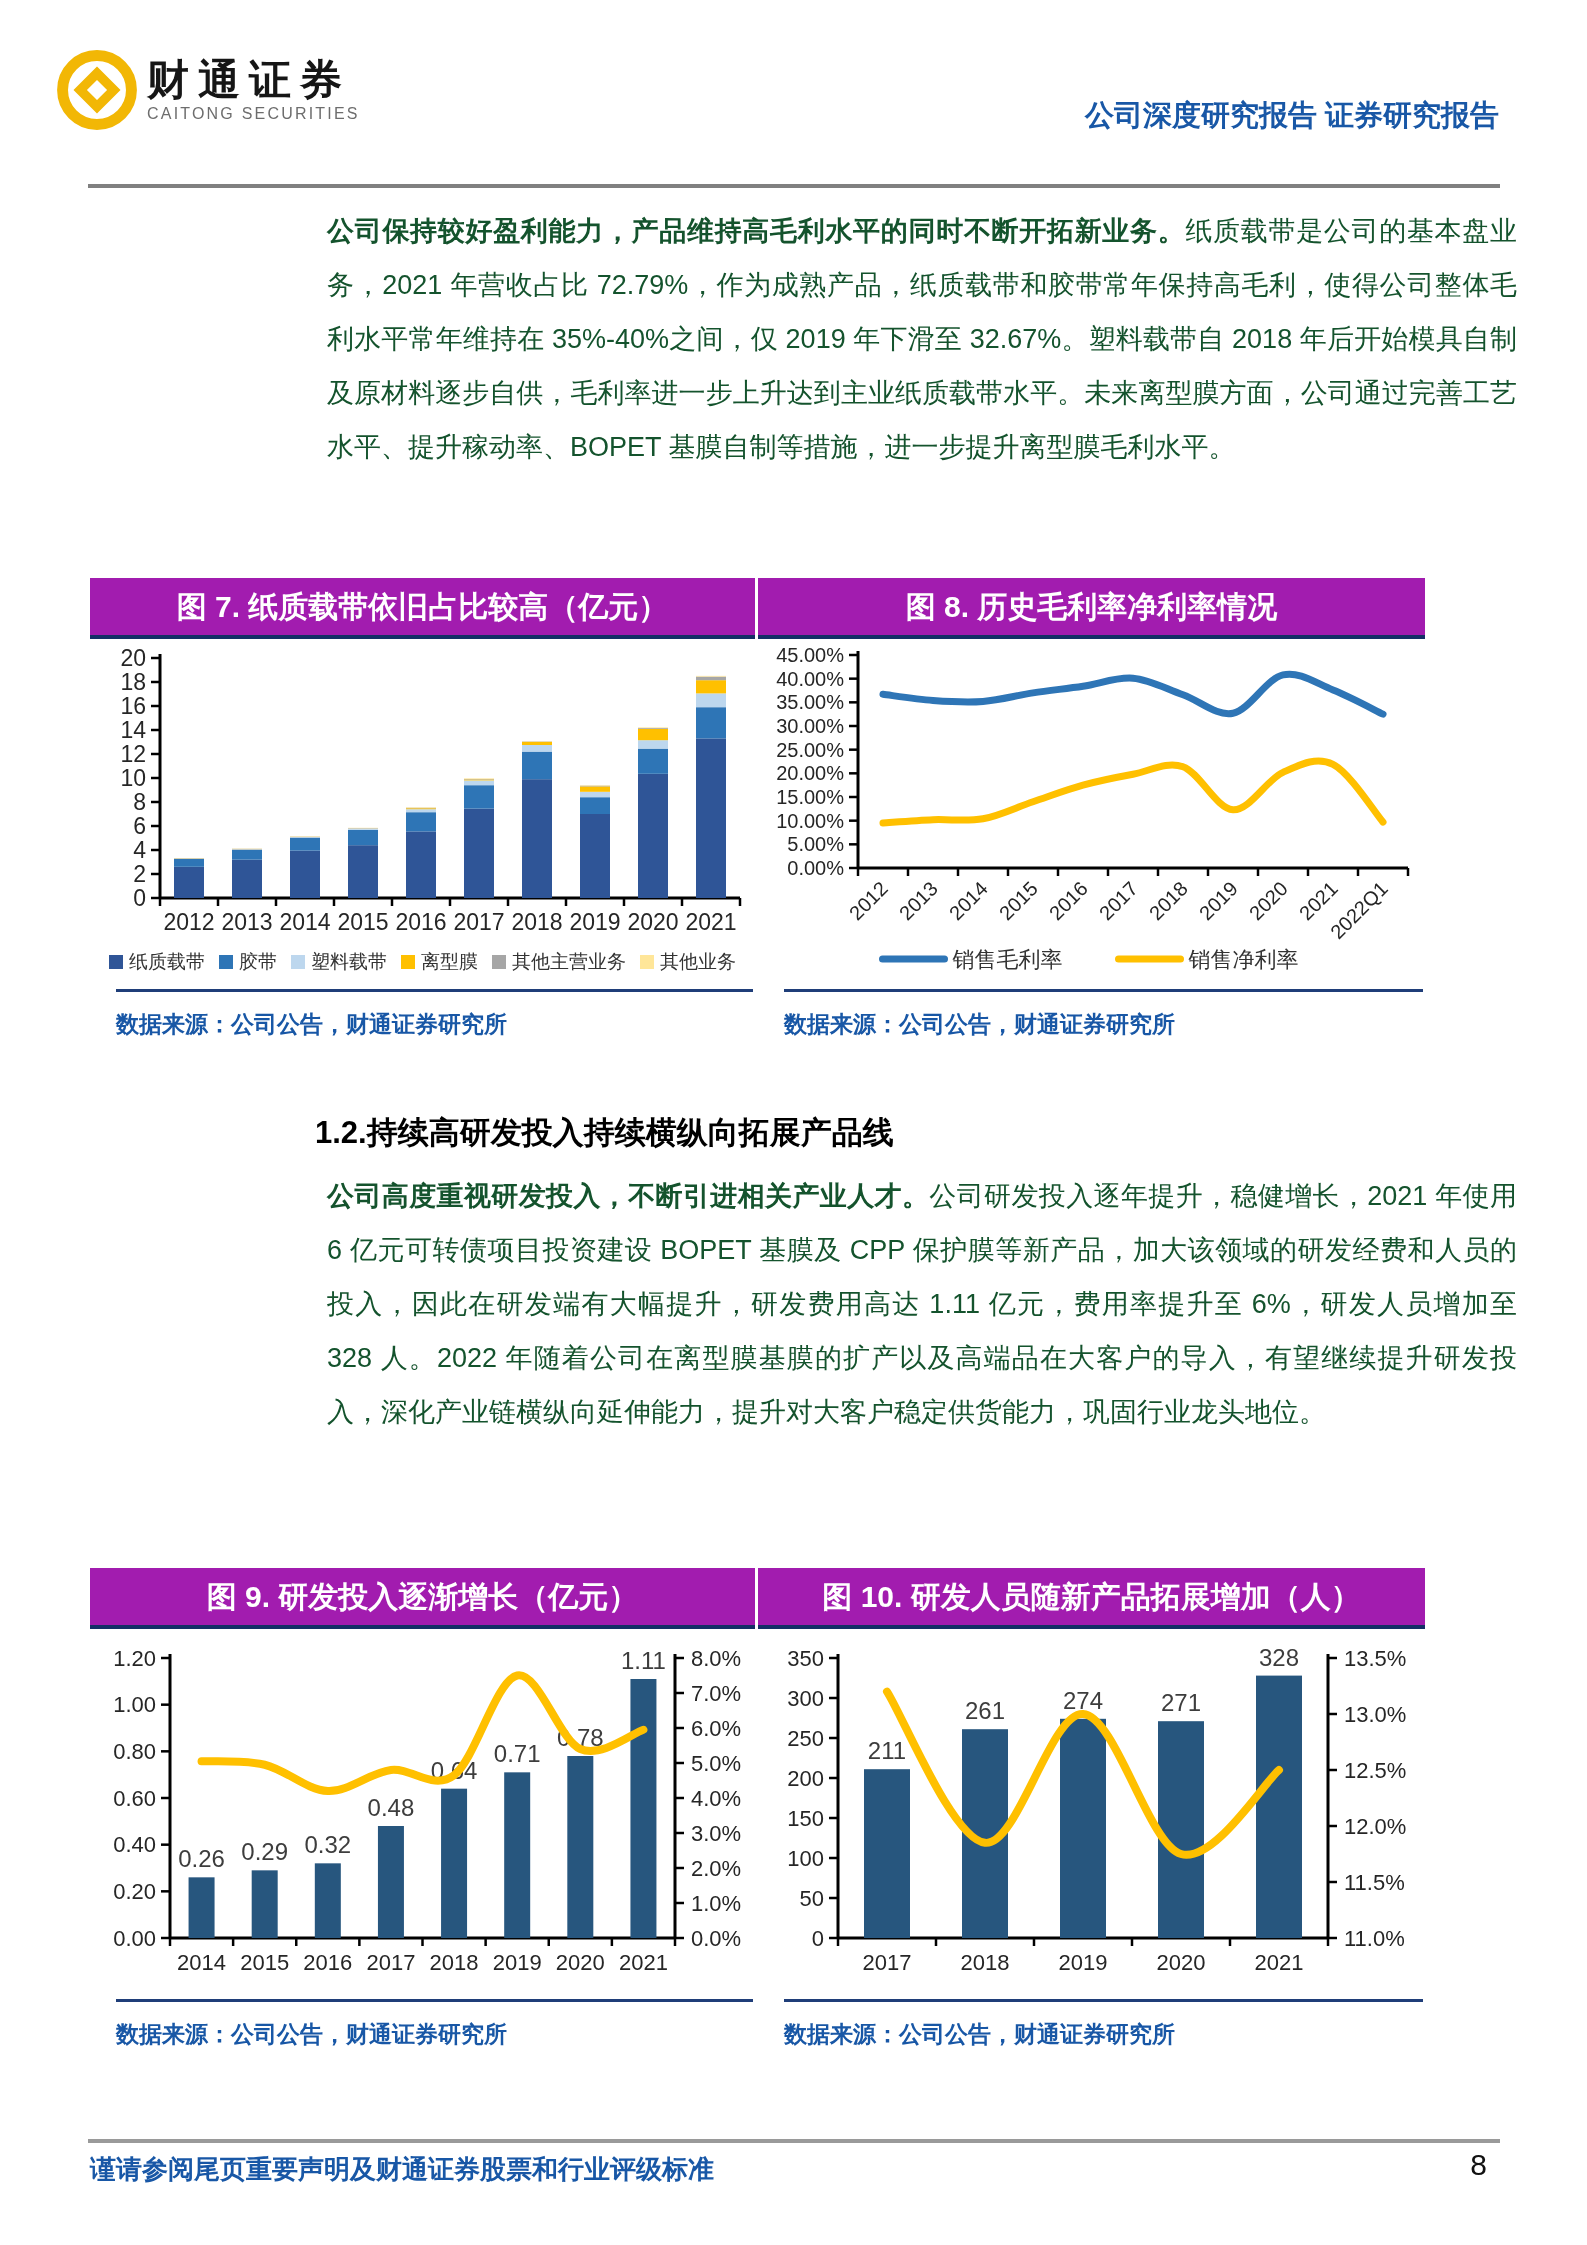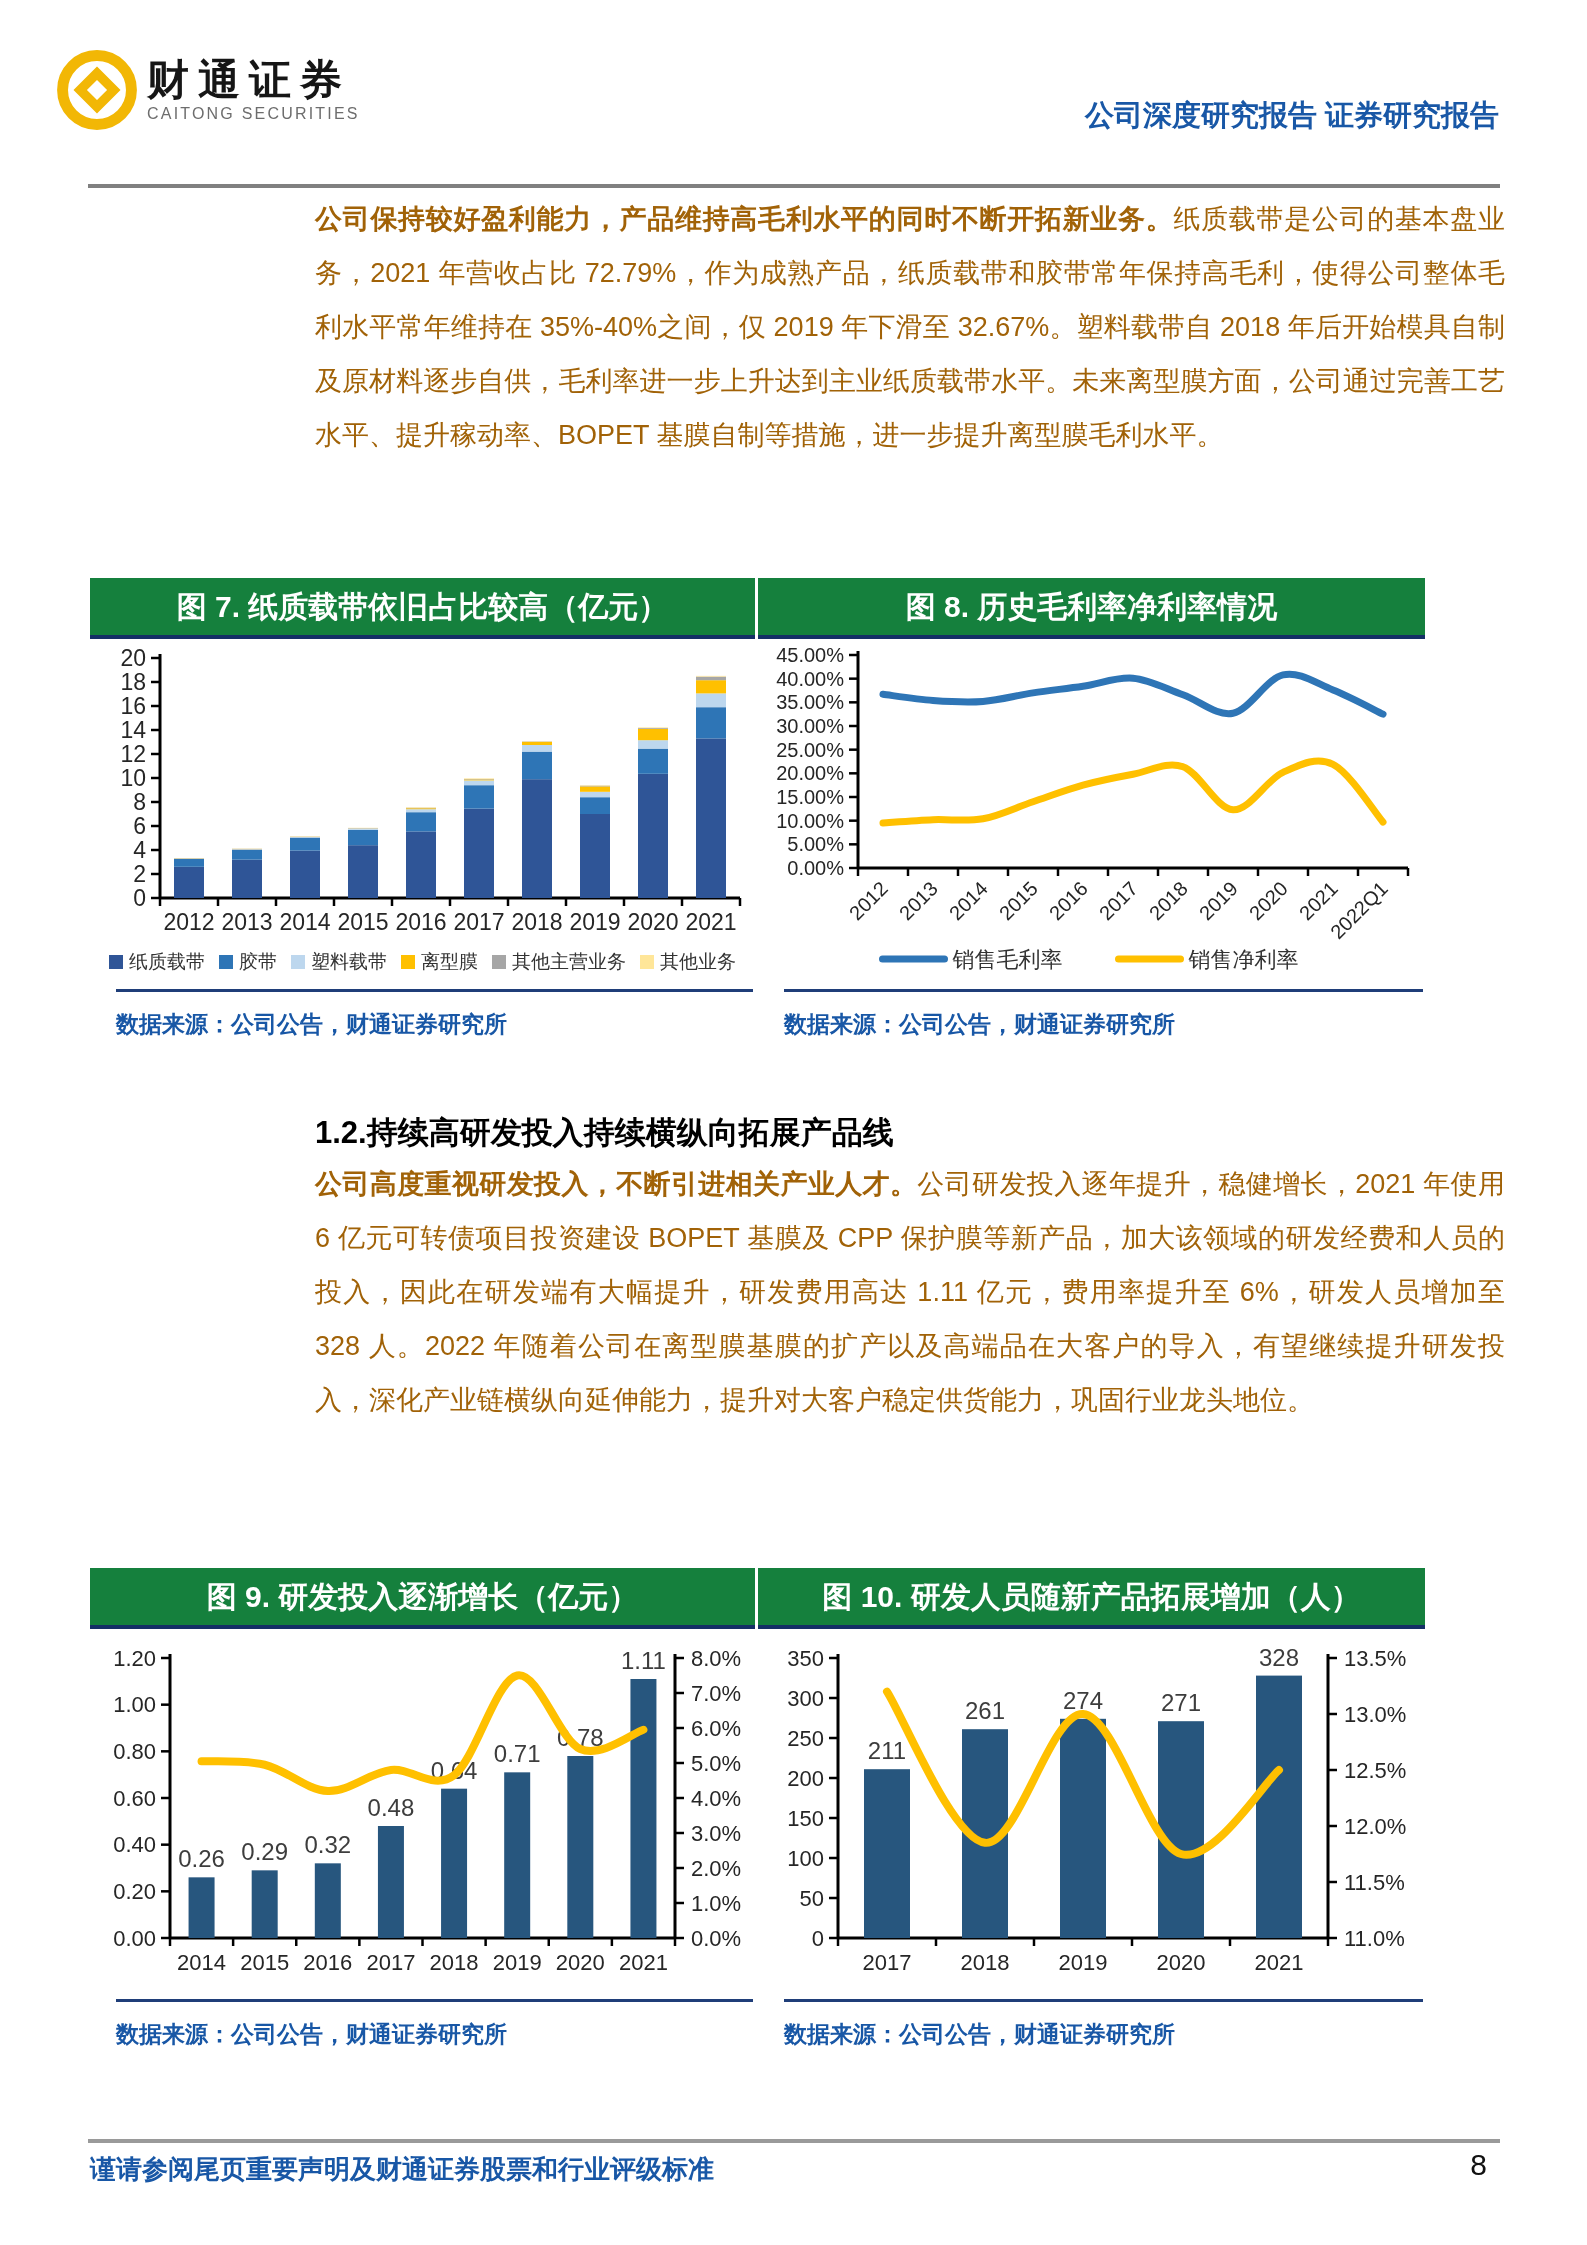--- a/index.html
+++ b/index.html
@@ -5,33 +5,33 @@
   html,body{margin:0;padding:0}
   body{width:1587px;height:2245px;background:#fff;position:relative;overflow:hidden;
        font-family:"Liberation Sans",sans-serif;color:#000}
   
   .logo{position:absolute;left:55px;top:48px;display:flex;align-items:center;gap:8px}
   .logo-cn{font-size:42px;font-weight:700;color:#161616;letter-spacing:9px;line-height:1.1}
   .logo-en{font-size:16px;color:#6d6d6d;letter-spacing:2.2px;margin-top:2px}
   .hdr-right{position:absolute;top:96px;right:88px;font-size:29px;font-weight:700;color:#1857A6}
   .hdr-rule{position:absolute;left:88px;top:184px;width:1412px;height:4px;background:#808080}
   
-  .para{position:absolute;left:315px;width:1190px;margin:0;font-size:27px;line-height:54px;
-        text-align:justify;color:#a16207}
+  .para{position:absolute;left:315px;width:1190px;margin:12px;font-size:27px;line-height:54px;
+        text-align:justify;color:#14532d}
   .para b{font-weight:700}
   .p1{top:192px}
   .p2{top:1157px}
   .h14{position:absolute;left:315px;top:1112px;margin:0;font-size:31px;font-weight:700;color:#000}
   
   figure{margin:0;position:absolute;width:665px}
   .fig7,.fig9{left:90px}
   .fig8,.fig10{left:758px;width:667px}
   .fig7,.fig8{top:578px}
   .fig9,.fig10{top:1568px}
-  .figtitle{height:57px;background:#15803d;border-bottom:4px solid #142F66;color:#fff;
+  .figtitle{height:57px;background:#a21caf;border-bottom:4px solid #142F66;color:#fff;
             font-size:30px;font-weight:700;text-align:center;line-height:57px;
             white-space:nowrap;overflow:hidden}
   svg.chart{display:block;margin-top:4px}
   .src{margin:6px 2px 0 26px;border-top:3px solid #1F3E79;padding-top:17px}
   .srctext{color:#1857A6;font-size:23px;font-weight:700}
   
   .foot-rule{position:absolute;left:88px;top:2139px;width:1412px;height:4px;background:#9a9a9a}
   .foot-text{position:absolute;left:90px;top:2152px;font-size:26px;font-weight:700;color:#1857A6}
   .page-num{position:absolute;right:100px;top:2148px;font-size:30px;color:#111}
 </style>

